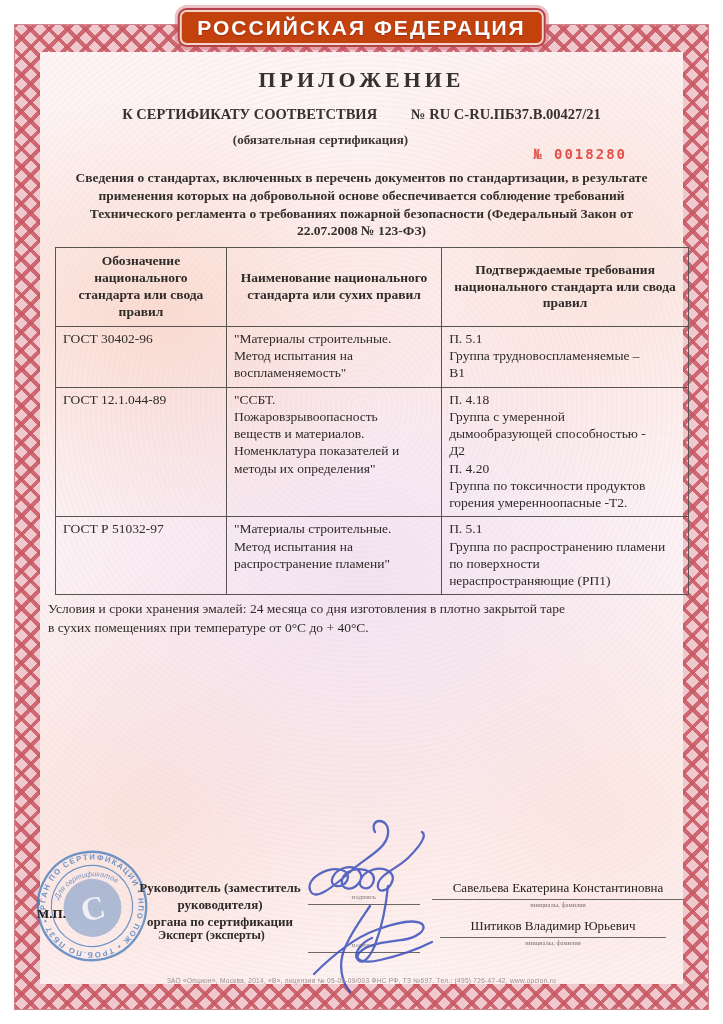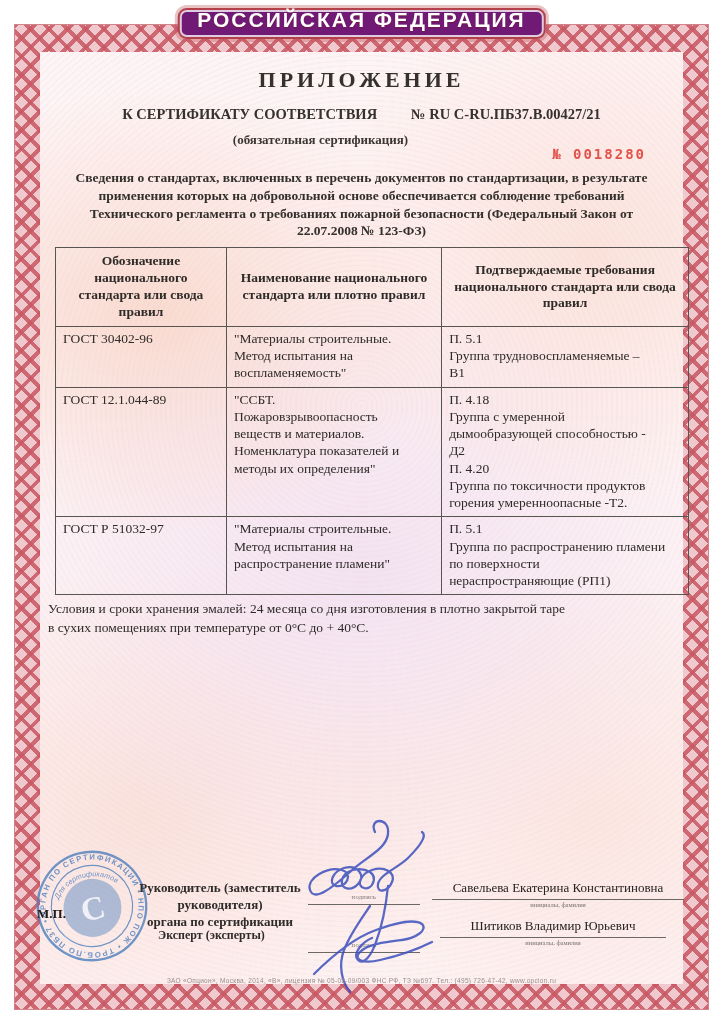--- a/index.html
+++ b/index.html
@@ -29,46 +29,46 @@
       radial-gradient(ellipse 420px 360px at 86% 22%, rgba(248,205,188,0.45), rgba(248,205,188,0) 70%),
       radial-gradient(ellipse 520px 420px at 50% 56%, rgba(233,208,236,0.50), rgba(233,208,236,0) 72%),
       radial-gradient(ellipse 460px 360px at 16% 82%, rgba(246,200,185,0.42), rgba(246,200,185,0) 70%),
       radial-gradient(ellipse 460px 360px at 86% 82%, rgba(248,210,195,0.40), rgba(248,210,195,0) 70%),
       repeating-radial-gradient(circle at 50% 38%, rgba(216,120,132,0.05) 0 1.5px, rgba(216,120,132,0) 1.5px 5px);
     color:#2f2c2a;
   }
   
   .fed-badge{
     position:absolute; top:8px; left:50%; transform:translateX(-50%);
-    background:#701a75;
+    background:#c2410c;
     color:#ffffff;
     font-family:"Liberation Sans", sans-serif;
     font-weight:700; font-size:21px; letter-spacing:2px;
-    padding:0 20px 7px;
+    padding:8px 20px 7px;
     border-radius:9px;
     box-shadow:
       inset 0 0 0 2px #b4414a,
       inset 0 0 0 4px rgba(255,255,255,0.78),
       0 0 0 3px rgba(196,82,90,0.35);
     text-shadow:0 1px 1px rgba(120,20,28,0.45);
     z-index:5; white-space:nowrap;
   }
   .doc-title{
     margin:15px 0 0; text-align:center;
     font-size:22px; font-weight:700; letter-spacing:4px; color:#35312e;
   }
   .subtitle-row{
     margin-top:13px;
     display:flex; justify-content:center; align-items:baseline; gap:34px;
     font-size:14.5px; font-weight:700; color:#35312e;
   }
   .cert-type-row{ margin-top:7px; text-align:center; }
   .cert-type-row span{ position:relative; left:-41px; font-size:13px; font-weight:700; color:#3a3632;}
   .blank-number{
-    margin-top:-2px; text-align:right; padding-right:37px;
+    margin-top:-2px; text-align:right; padding-right:56px;
     font-family:"DejaVu Sans Mono", monospace;
     font-size:14px; letter-spacing:2px; color:#e2524b; font-weight:700;
   }
   .intro{
     margin:7px auto 0; width:602px;
     text-align:center; font-size:13.5px; font-weight:700; line-height:1.32;
     color:#33302c;
   }
   table.standards{
     margin:7px 0 0 15px; width:634px;
@@ -153,21 +153,21 @@
 
     <table class="standards">
       <colgroup>
           <col class="c1">
           <col class="c2">
           <col class="c3">
         </colgroup>
       <thead>
         <tr>
           <th>Обозначение национального стандарта или свода правил</th>
-          <th>Наименование национального стандарта или плотно правил</th>
+          <th>Наименование национального стандарта или сухих правил</th>
           <th>Подтверждаемые требования национального стандарта или свода правил</th>
         </tr>
       </thead>
       <tbody>
         <tr>
           <td>ГОСТ 30402-96</td>
           <td>"Материалы строительные.
 Метод испытания на
 воспламеняемость"</td>
           <td>П. 5.1

